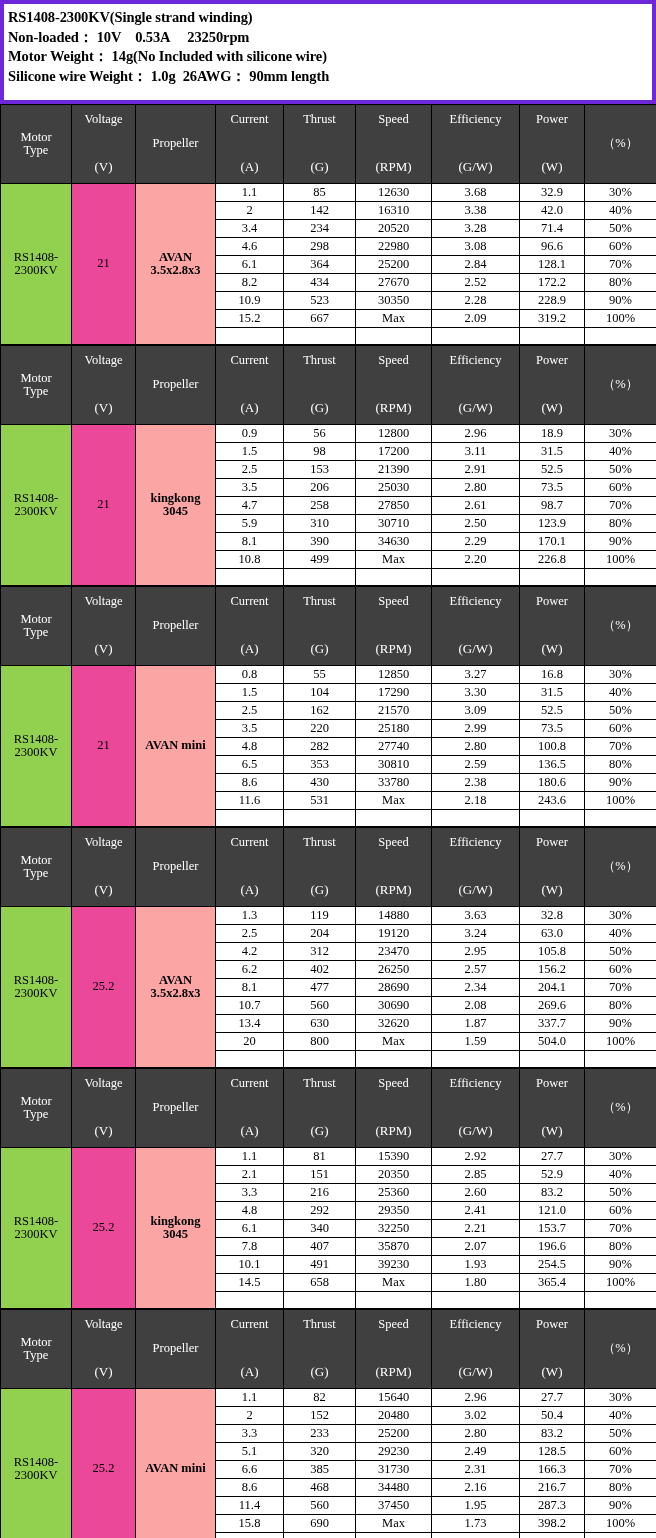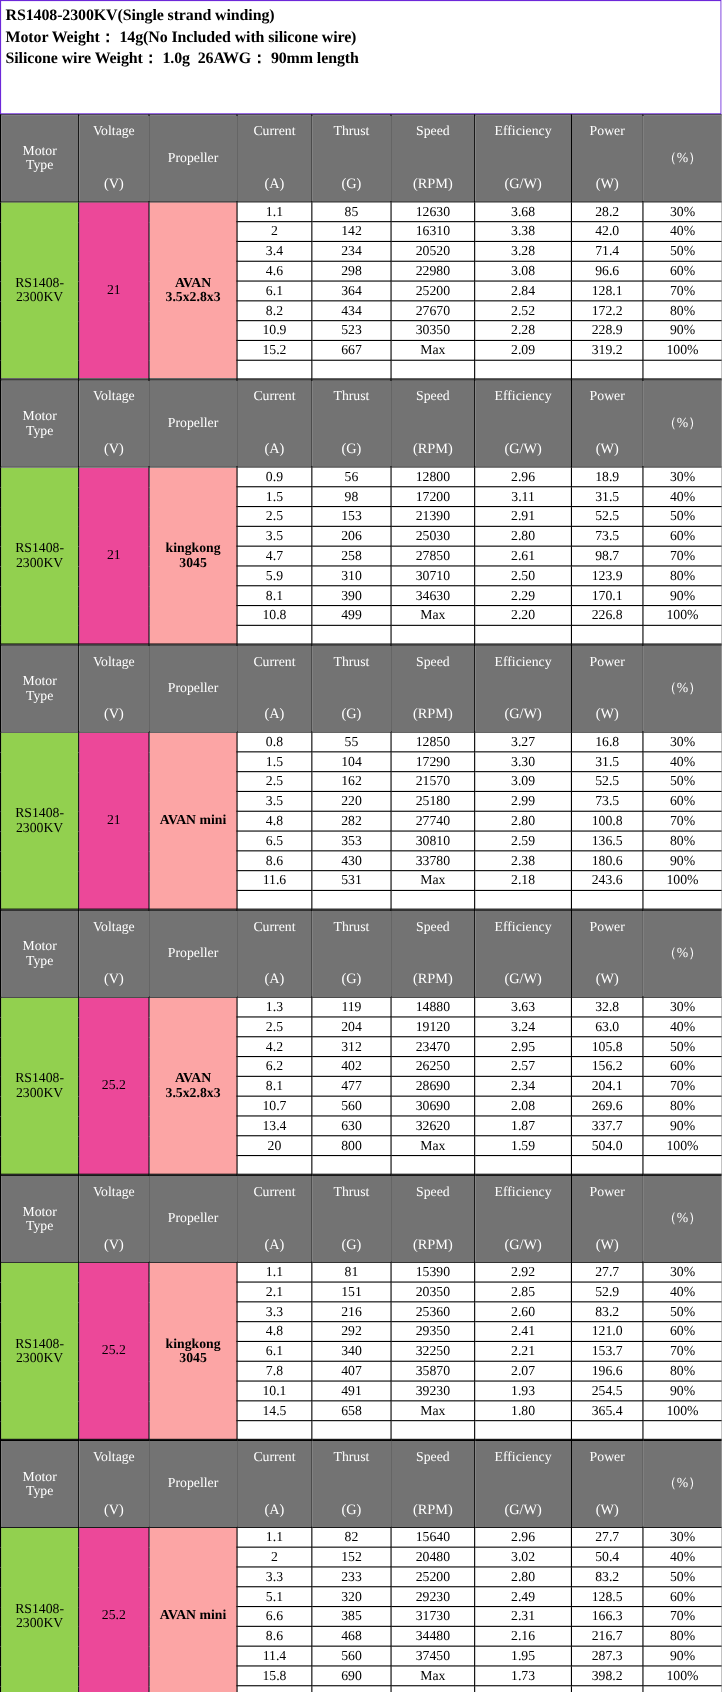--- a/index.html
+++ b/index.html
@@ -10,21 +10,21 @@
     -webkit-font-smoothing:none;
   }
   .page{
     width:656px;
     box-sizing:border-box;
     position:relative;
   }
 
   
   .title-block{
-    border:1px solid #6d28d9;
+    border:4px solid #6d28d9;
     box-sizing:border-box;
     width:656px;
     padding:4px 0 3px 4px;
     height:104px;
   }
   .title-line{
     font-weight:bold;
     font-size:14.5px;
     line-height:19.5px;
     white-space:pre;
@@ -54,21 +54,21 @@
   col.c-prop{width:80px;}
   col.c-cur{width:68px;}
   col.c-thr{width:72px;}
   col.c-spd{width:76px;}
   col.c-eff{width:88px;}
   col.c-pow{width:65px;}
   col.c-pct{width:72px;}
 
   
   td.hd{
-    background:#737373;
+    background:#404040;
     color:#ffffff;
     height:78px;
     font-size:13.5px;
     border-color:#000;
     position:relative;
   }
   .hd-stack{
     display:flex;
     flex-direction:column;
     justify-content:space-between;
@@ -112,20 +112,21 @@
   }
   .nowrap{white-space:nowrap;}
 </style>
 </head>
 <body>
 
 <div class="page">
 
   <div class="title-block">
     <div class="title-line">RS1408-2300KV(Single strand winding)</div>
+    <div class="title-line">Non-loaded： 10V    0.53A     23250rpm</div>
     <div class="title-line">Motor Weight： 14g(No Included with silicone wire)</div>
     <div class="title-line">Silicone wire Weight： 1.0g  26AWG： 90mm length</div>
   </div>
 
   <div id="tables-root">
       <table class="spec">
         <colgroup>
           <col class="c-motor">
           <col class="c-volt">
           <col class="c-prop">
@@ -192,21 +193,21 @@
             </td>
           </tr>
           <tr>
             <td class="motor" rowspan="9"><span>RS1408-</span><br><span>2300KV</span></td>
             <td class="plain" rowspan="9">21</td>
             <td class="prop" rowspan="9"><span class="nowrap">AVAN</span><br><span>3.5x2.8x3</span></td>
             <td class="num">1.1</td>
             <td class="num">85</td>
             <td class="num">12630</td>
             <td class="num">3.68</td>
-            <td class="num">28.2</td>
+            <td class="num">32.9</td>
             <td class="num">30%</td>
           </tr>
           <tr>
             <td class="num">2</td>
             <td class="num">142</td>
             <td class="num">16310</td>
             <td class="num">3.38</td>
             <td class="num">42.0</td>
             <td class="num">40%</td>
           </tr>

